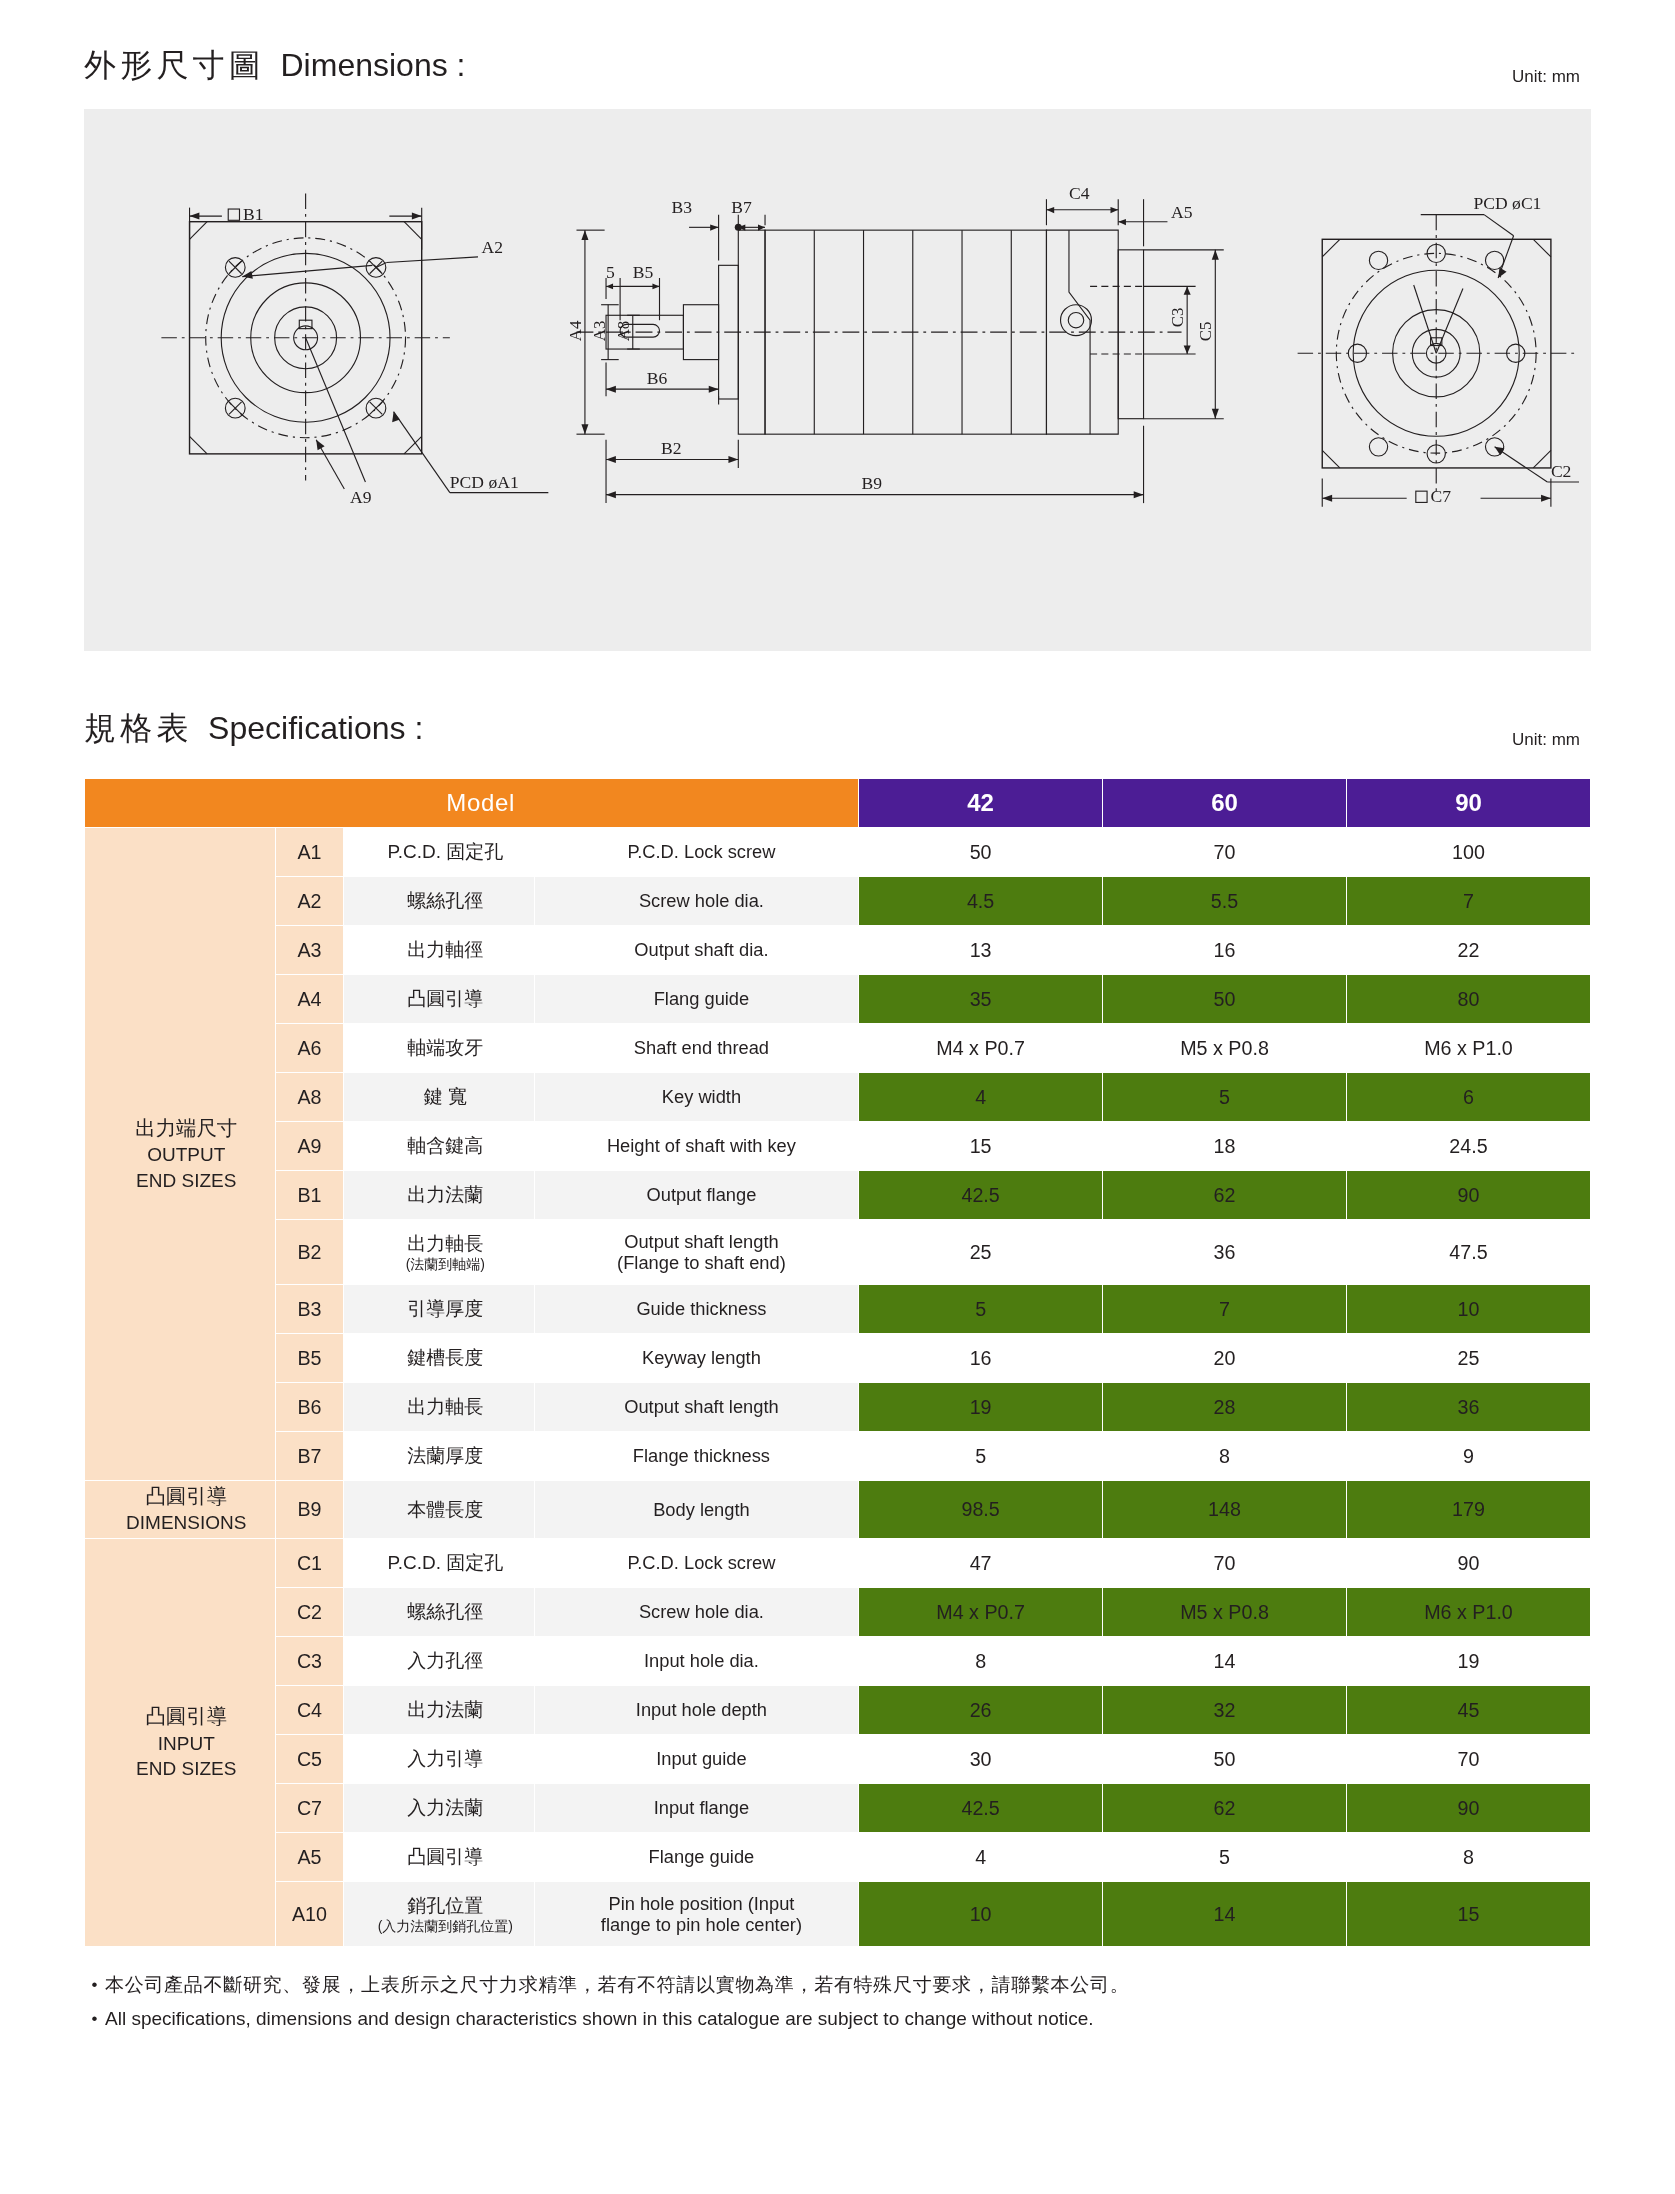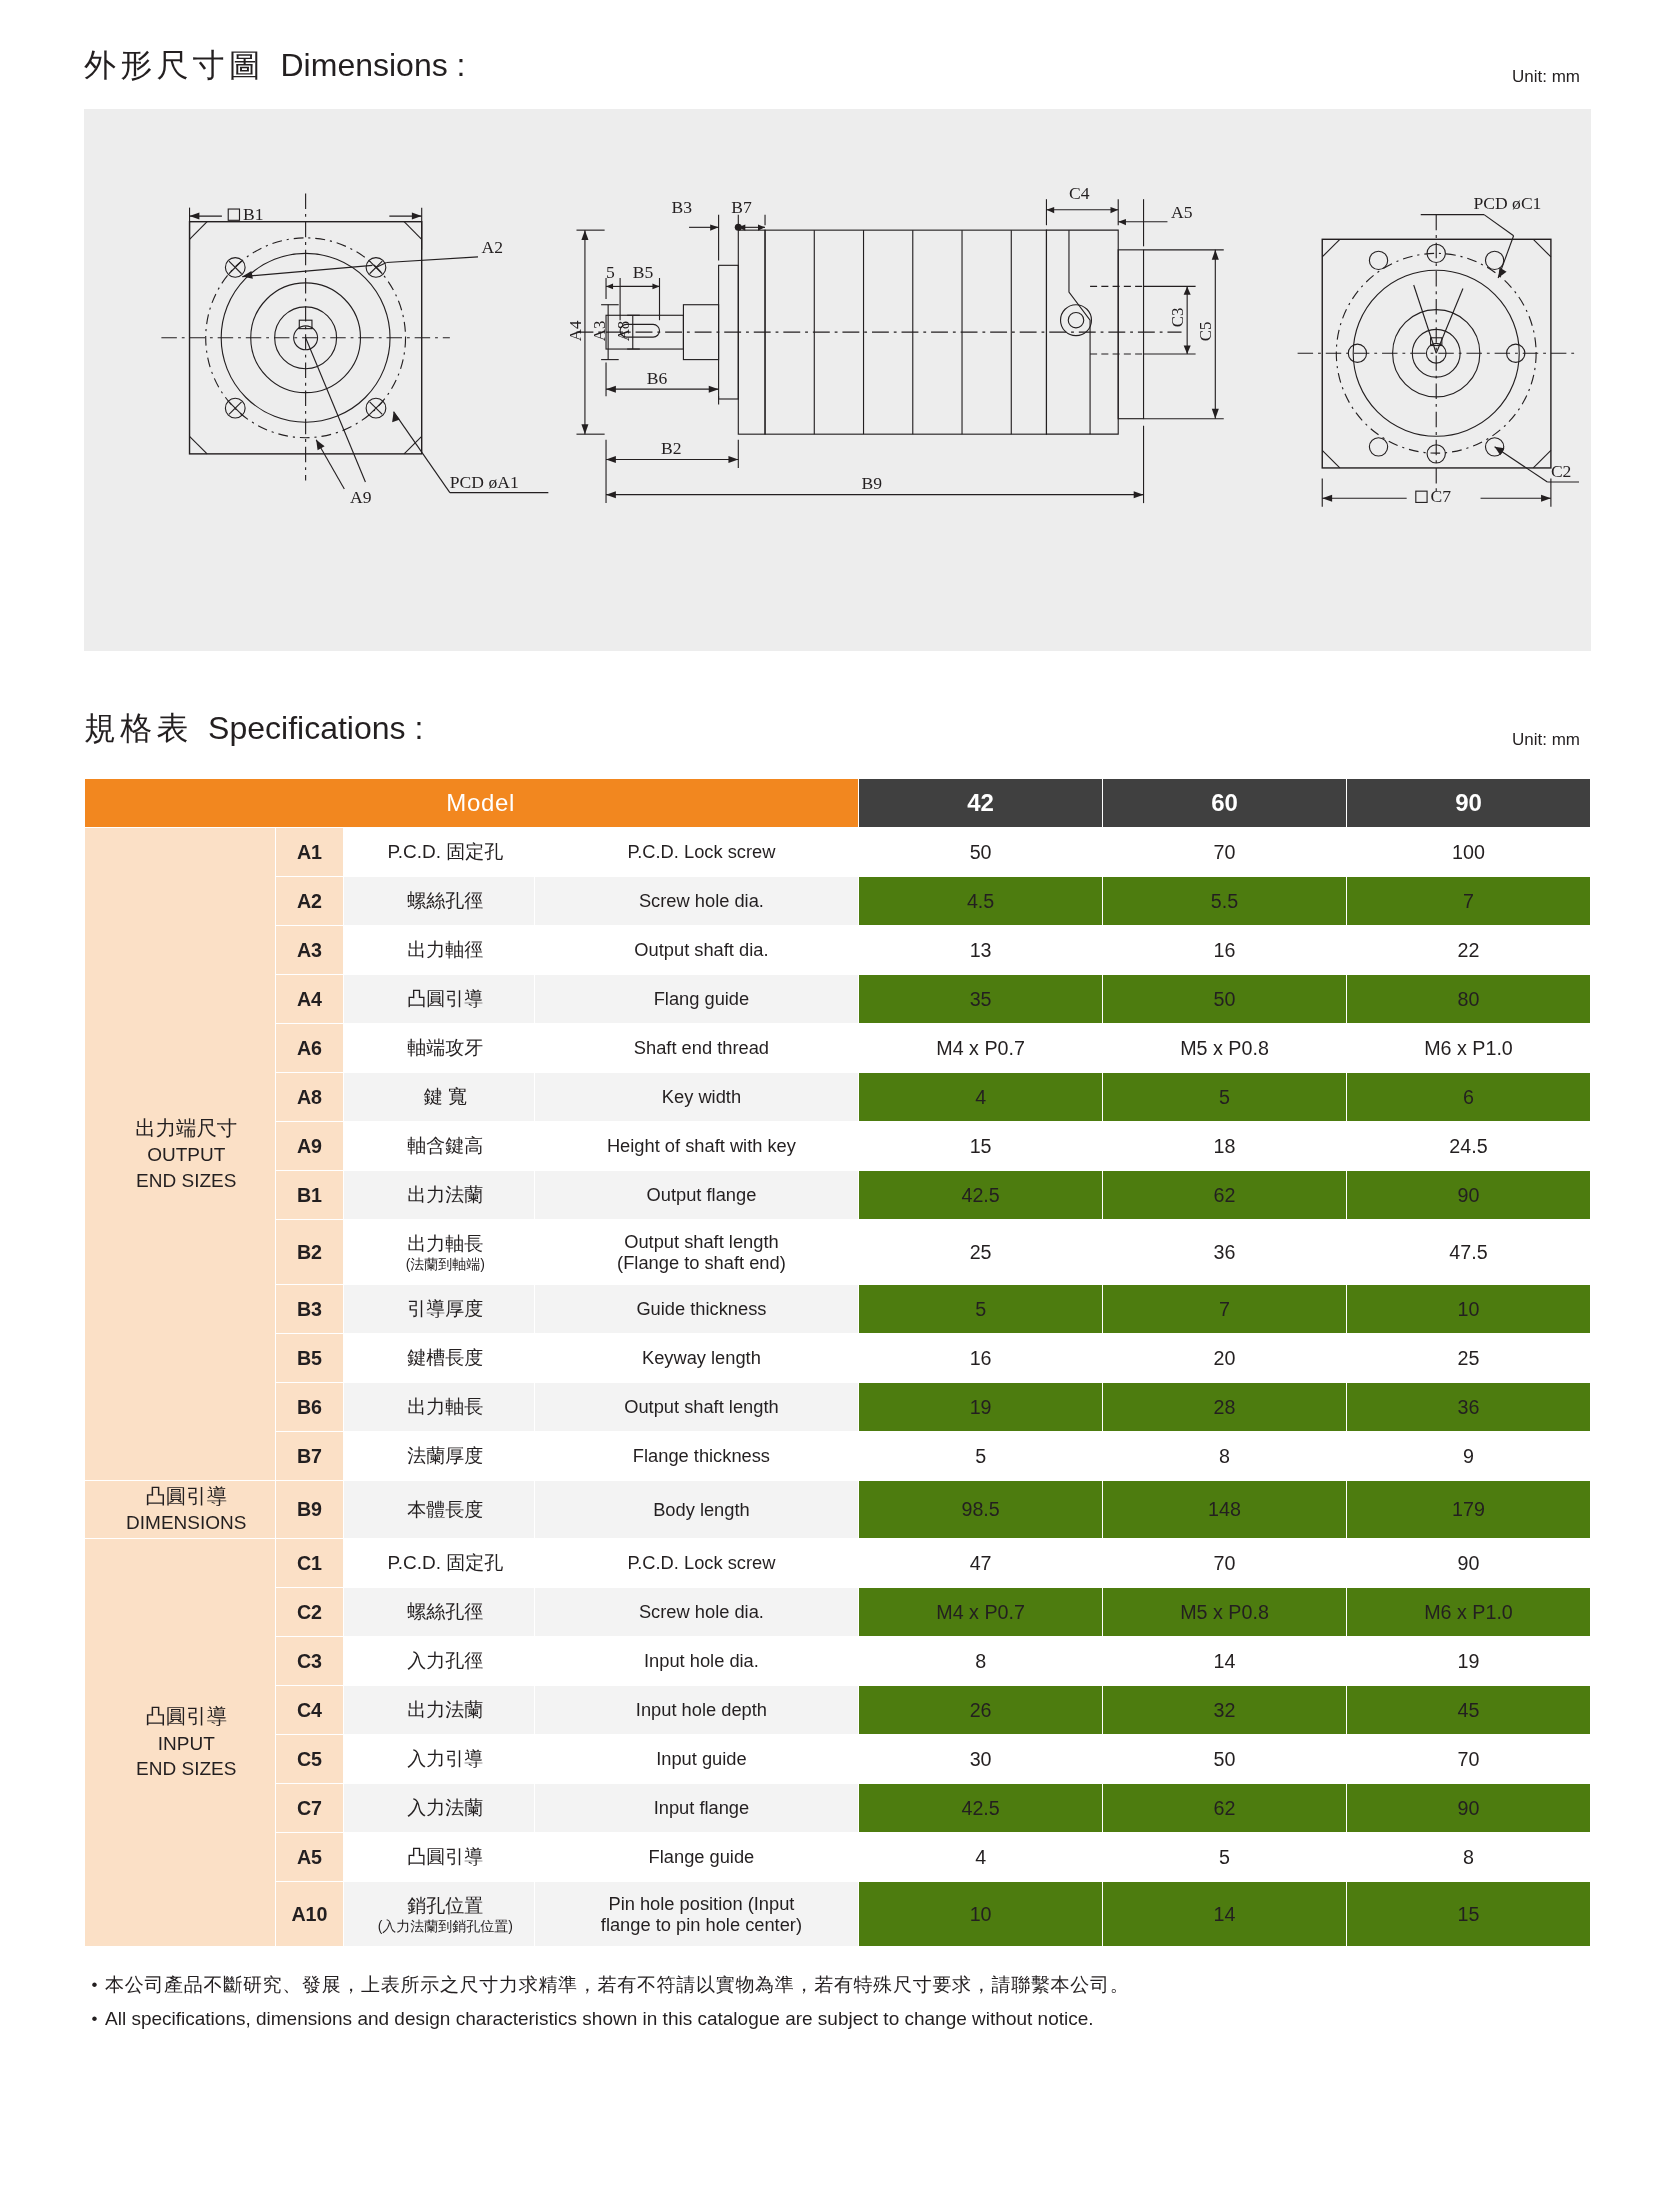--- a/index.html
+++ b/index.html
@@ -70,40 +70,39 @@
   .hdr-left {
     background: #f2871f;
     color: #ffffff;
     font-size: 24px;
     text-align: left;
     padding-left: 18.3px !important;
     font-weight: 400;
     letter-spacing: 0.7px;
   }
   .hdr-model {
-    background: #404040;
+    background: #4c1d95;
     color: #ffffff;
     font-size: 24px;
     font-weight: 700;
   }
   .grp {
     background: #fbe0c6;
     font-size: 19px;
     line-height: 1.35;
     text-align: left;
     padding-left: 12.7px !important;
     color: #231f20;
   }
   .grp .cnlbl { display:block; font-size: 20.4px; }
   .grp .enlbl { display:block; font-size: 19px; }
   .code {
     background: #fbe0c6;
     font-size: 19.7px;
     color: #231f20;
-    font-weight: bold;
   }
   .cnname {
     background: #ffffff;
     text-align: left;
     padding-left: 12.7px !important;
     font-size: 19px;
     color: #231f20;
   }
   .cnname .sub { font-size: 14px; display:block; line-height:1.1; }
   .enname {

